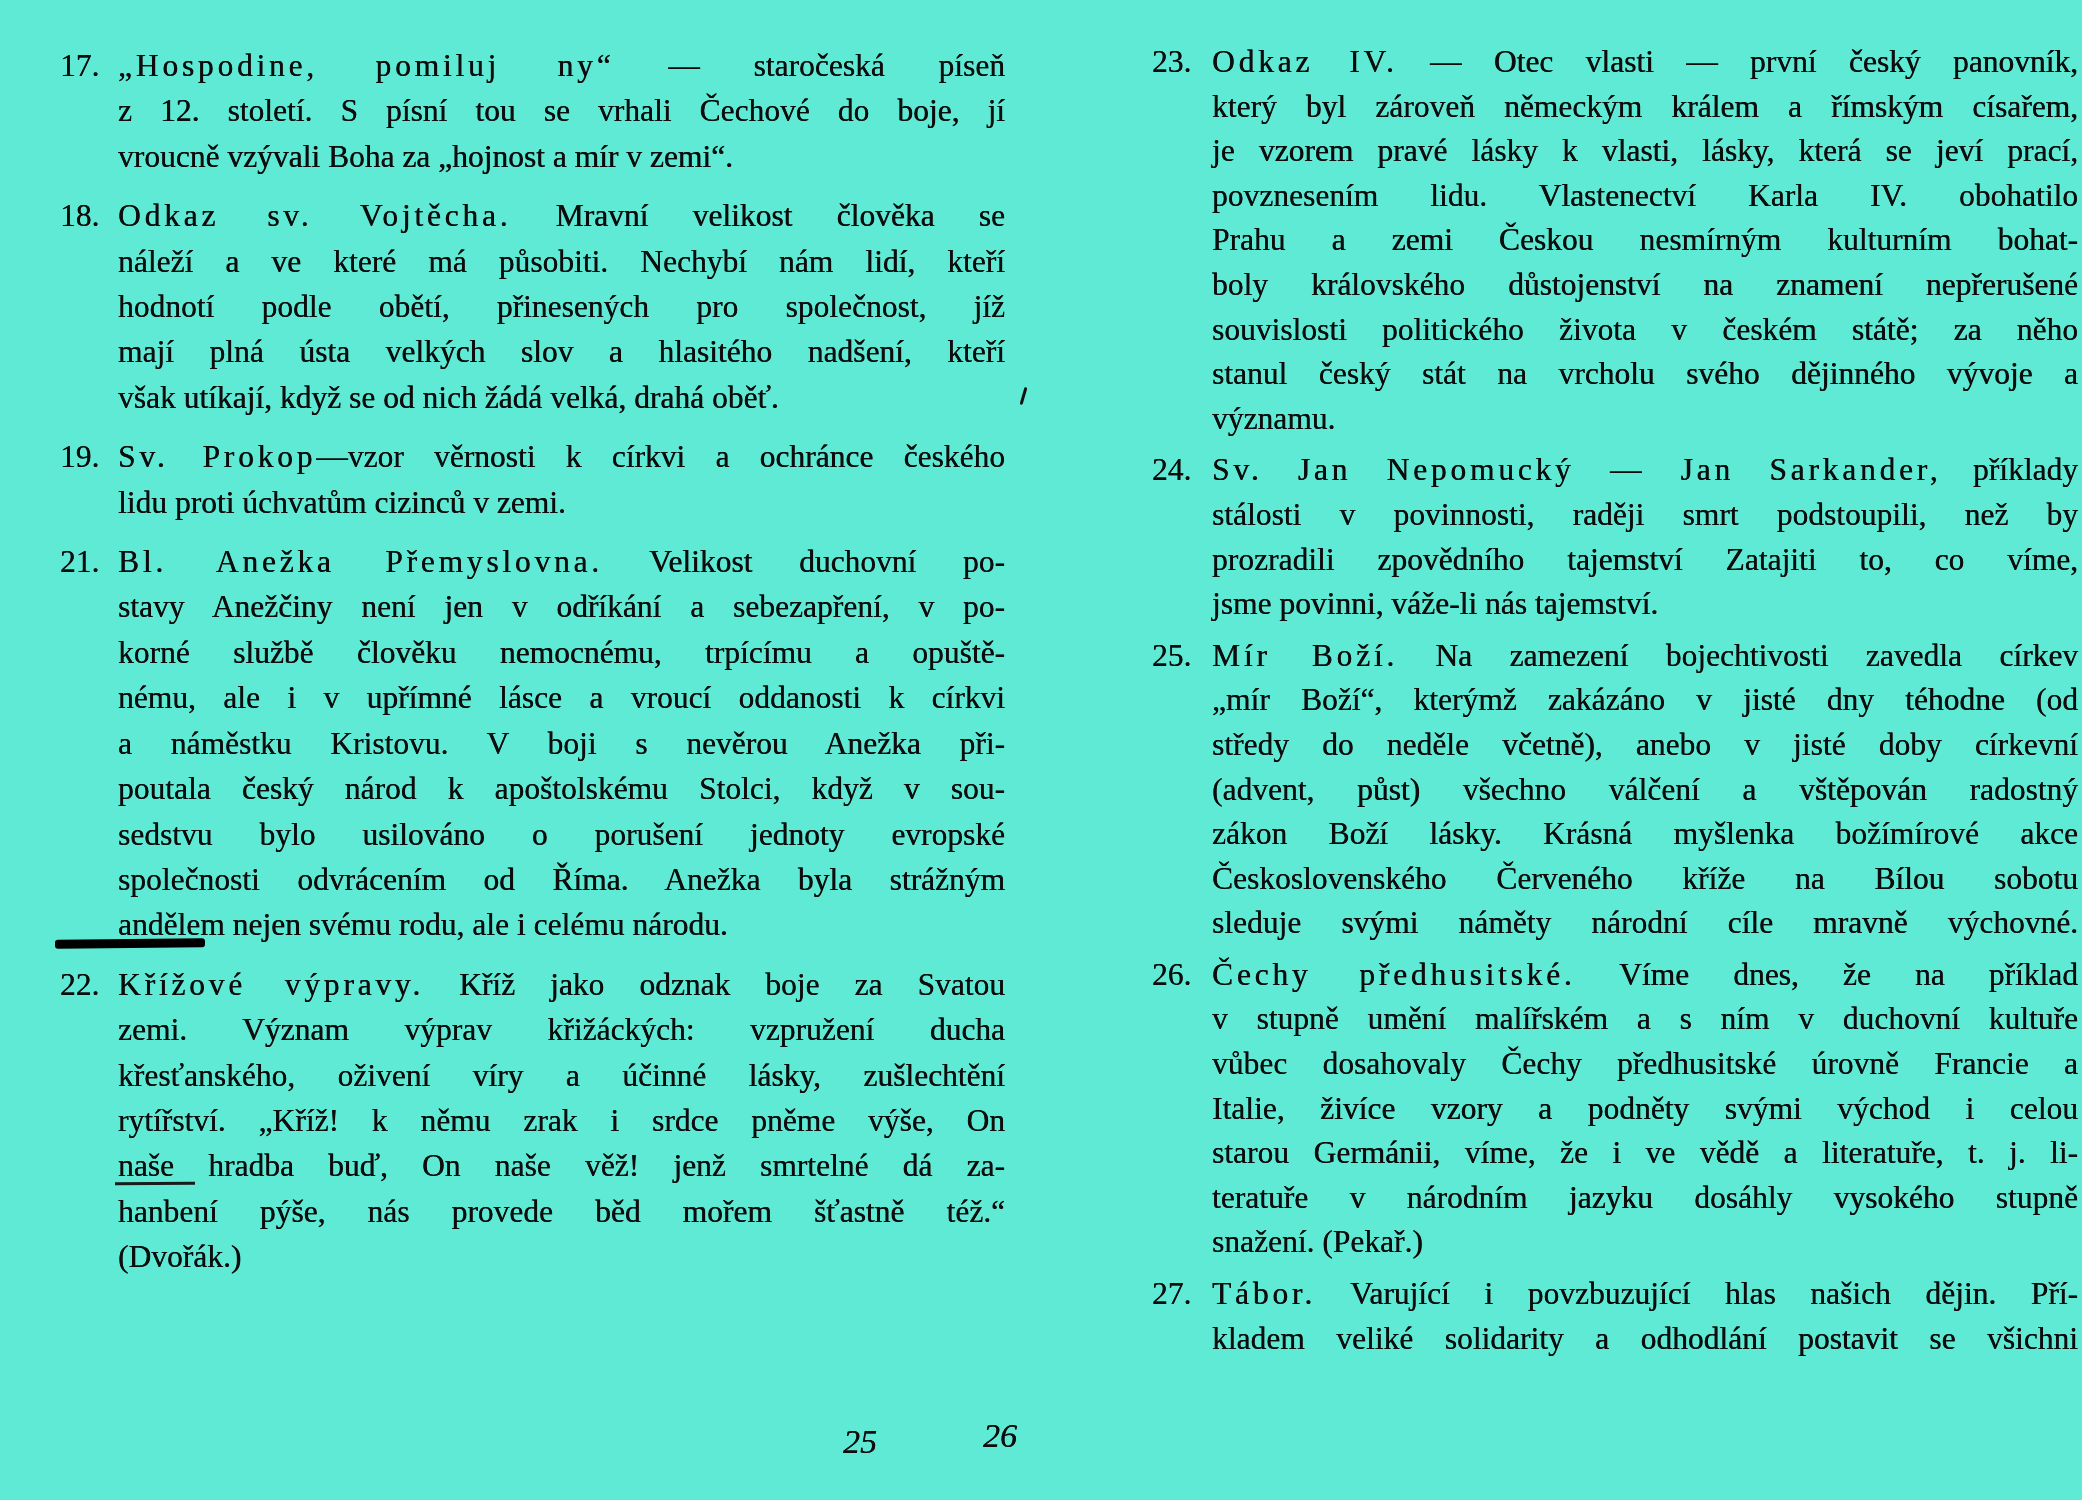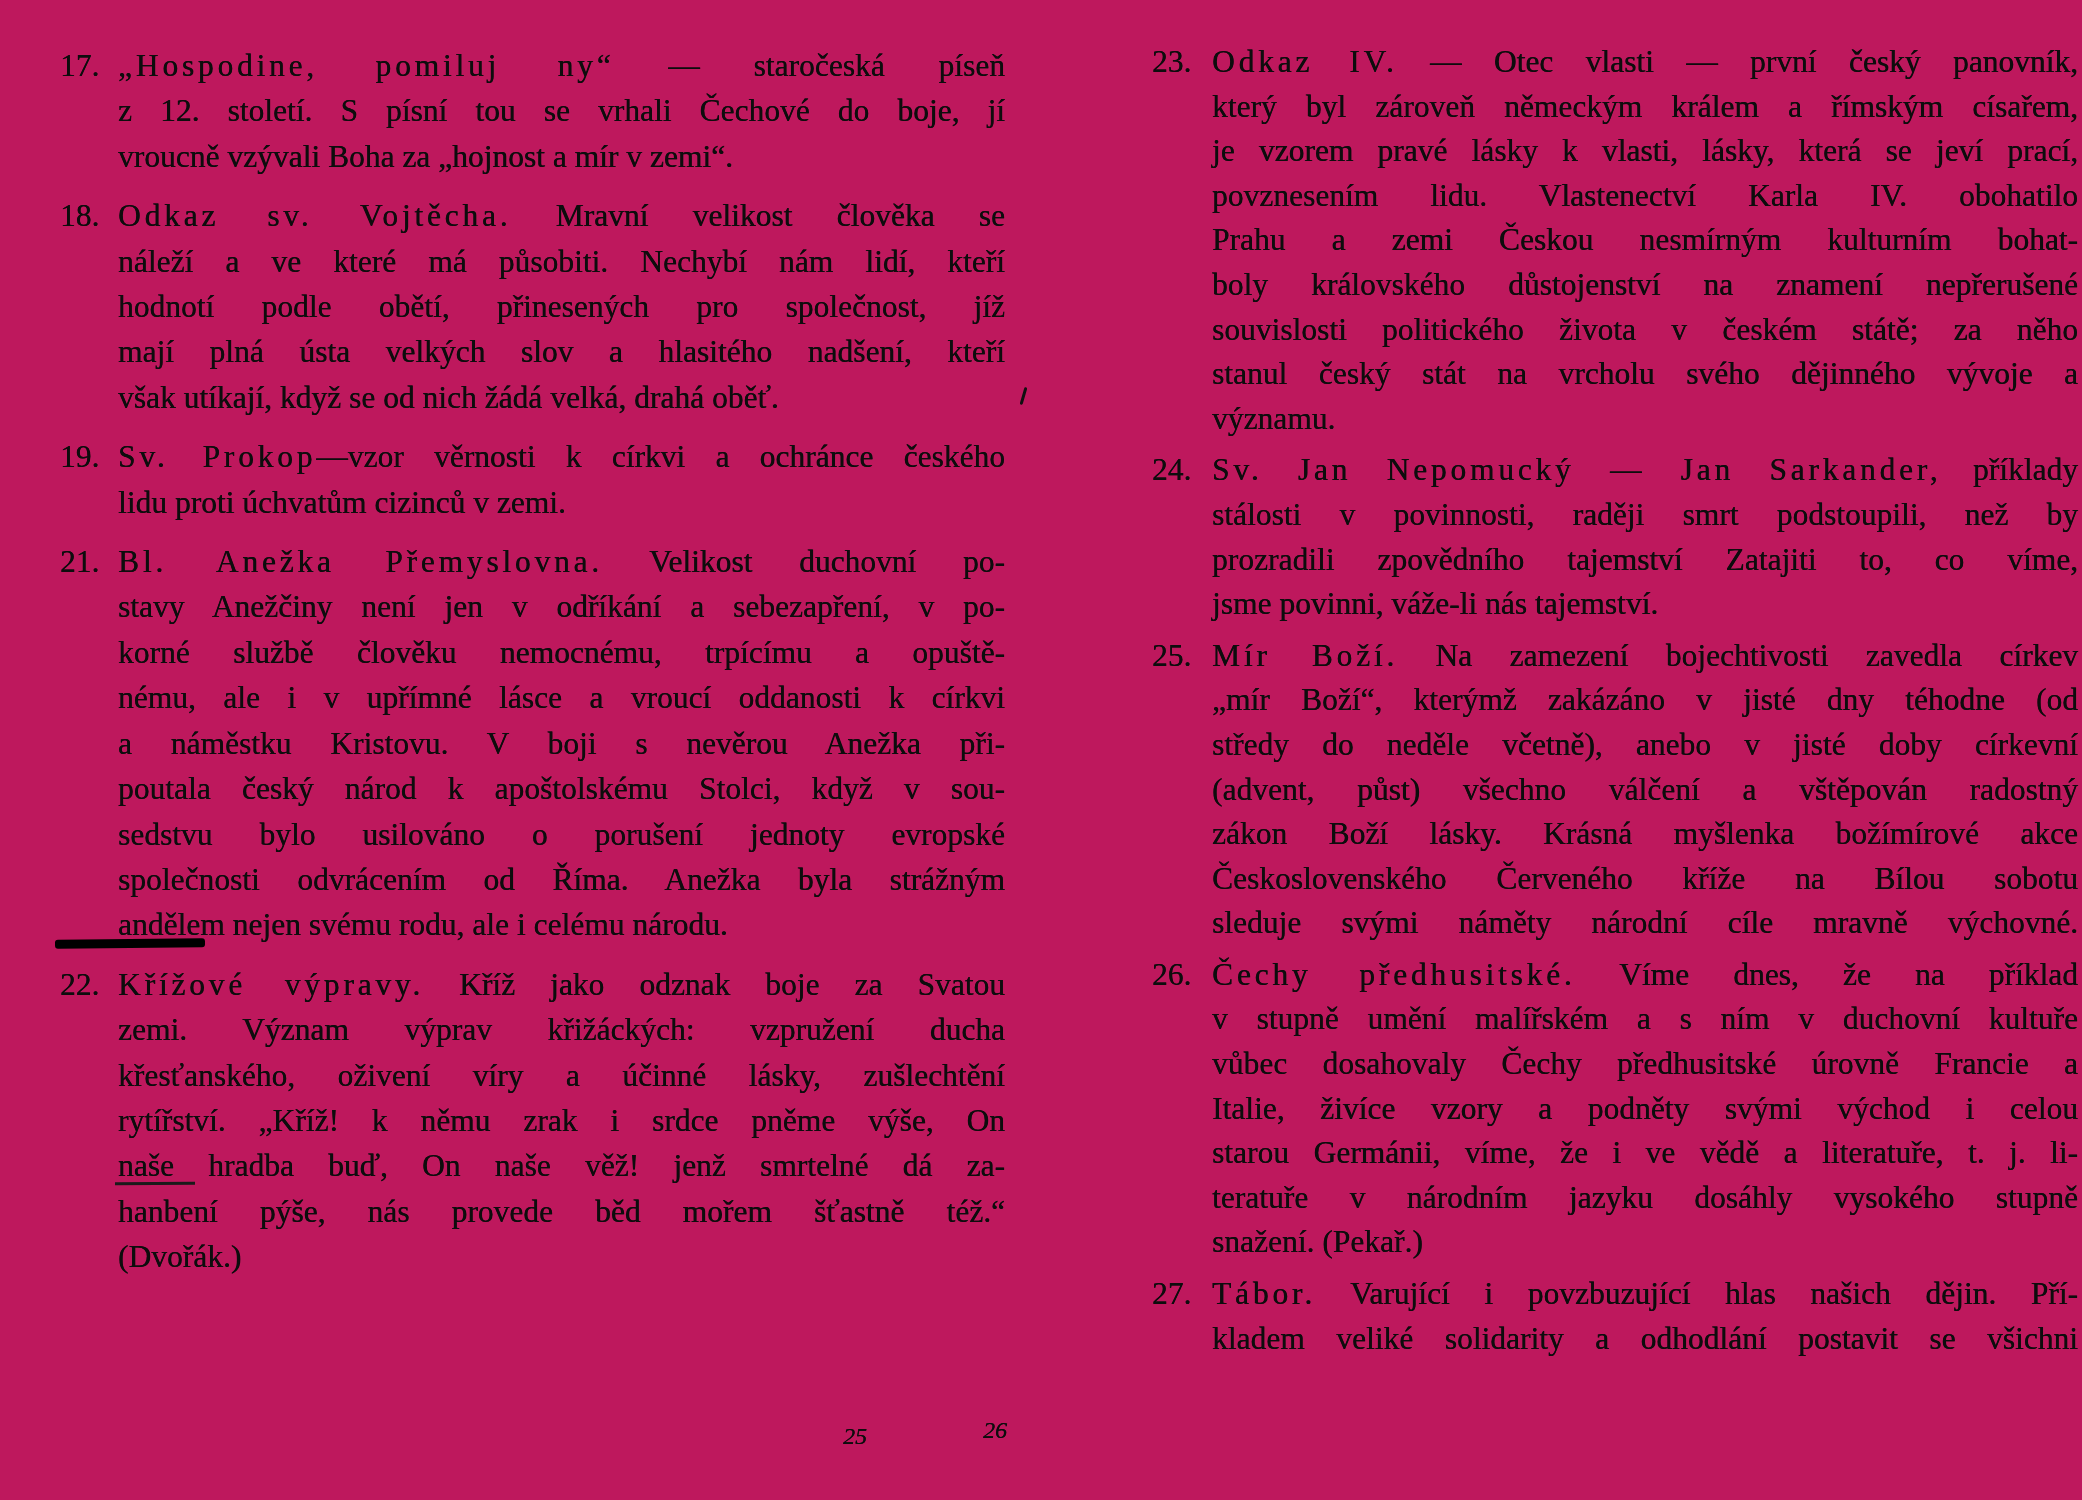--- a/index.html
+++ b/index.html
@@ -1,19 +1,19 @@
 <!DOCTYPE html>
 <html lang="cs"><head>
 <meta charset="utf-8">
 <style>
   html,body{margin:0;padding:0;background:#ffffff;}
   #page{
     position:relative;
     width:2082px;height:1500px;
-    background:#be185d;
+    background:#5eead4;
     font-family:"Liberation Serif","DejaVu Serif",serif;
     color:#0d0d0d;
     overflow:hidden;
   }
   .col{position:absolute;font-size:31.5px;text-shadow:0.35px 0 0 currentColor;}
   .col-left{left:118px;top:43px;width:887px;line-height:45.4px;}
   .col-right{left:1212px;top:40px;width:866px;line-height:44.6px;}
   .col-left .item{margin-bottom:14px;}
   .col-right .item{margin-bottom:7px;}
   .item{position:relative;}
@@ -30,21 +30,21 @@
   }
   .mark-thin-underline::after{
     content:"";position:absolute;left:-3px;top:39px;width:80px;height:3px;
     background:#1a1a1a;transform:rotate(-0.4deg);
   }
   .mark-stray-tick::after{
     content:"";position:absolute;right:-20px;top:12px;width:3px;height:18px;
     background:#101010;transform:rotate(16deg);border-radius:2px;
   }
   .page-number{
-    position:absolute;font-size:24px;font-style:italic;
+    position:absolute;font-size:34px;font-style:italic;
     font-family:"Liberation Serif","DejaVu Serif",serif;color:#0d0d0d;
     text-shadow:0.3px 0 0 currentColor;
   }
   #pn-left{left:843px;top:1423px;}
   #pn-right{left:983px;top:1417px;}
 </style>
 </head>
 <body>
 
 <div id="page">

